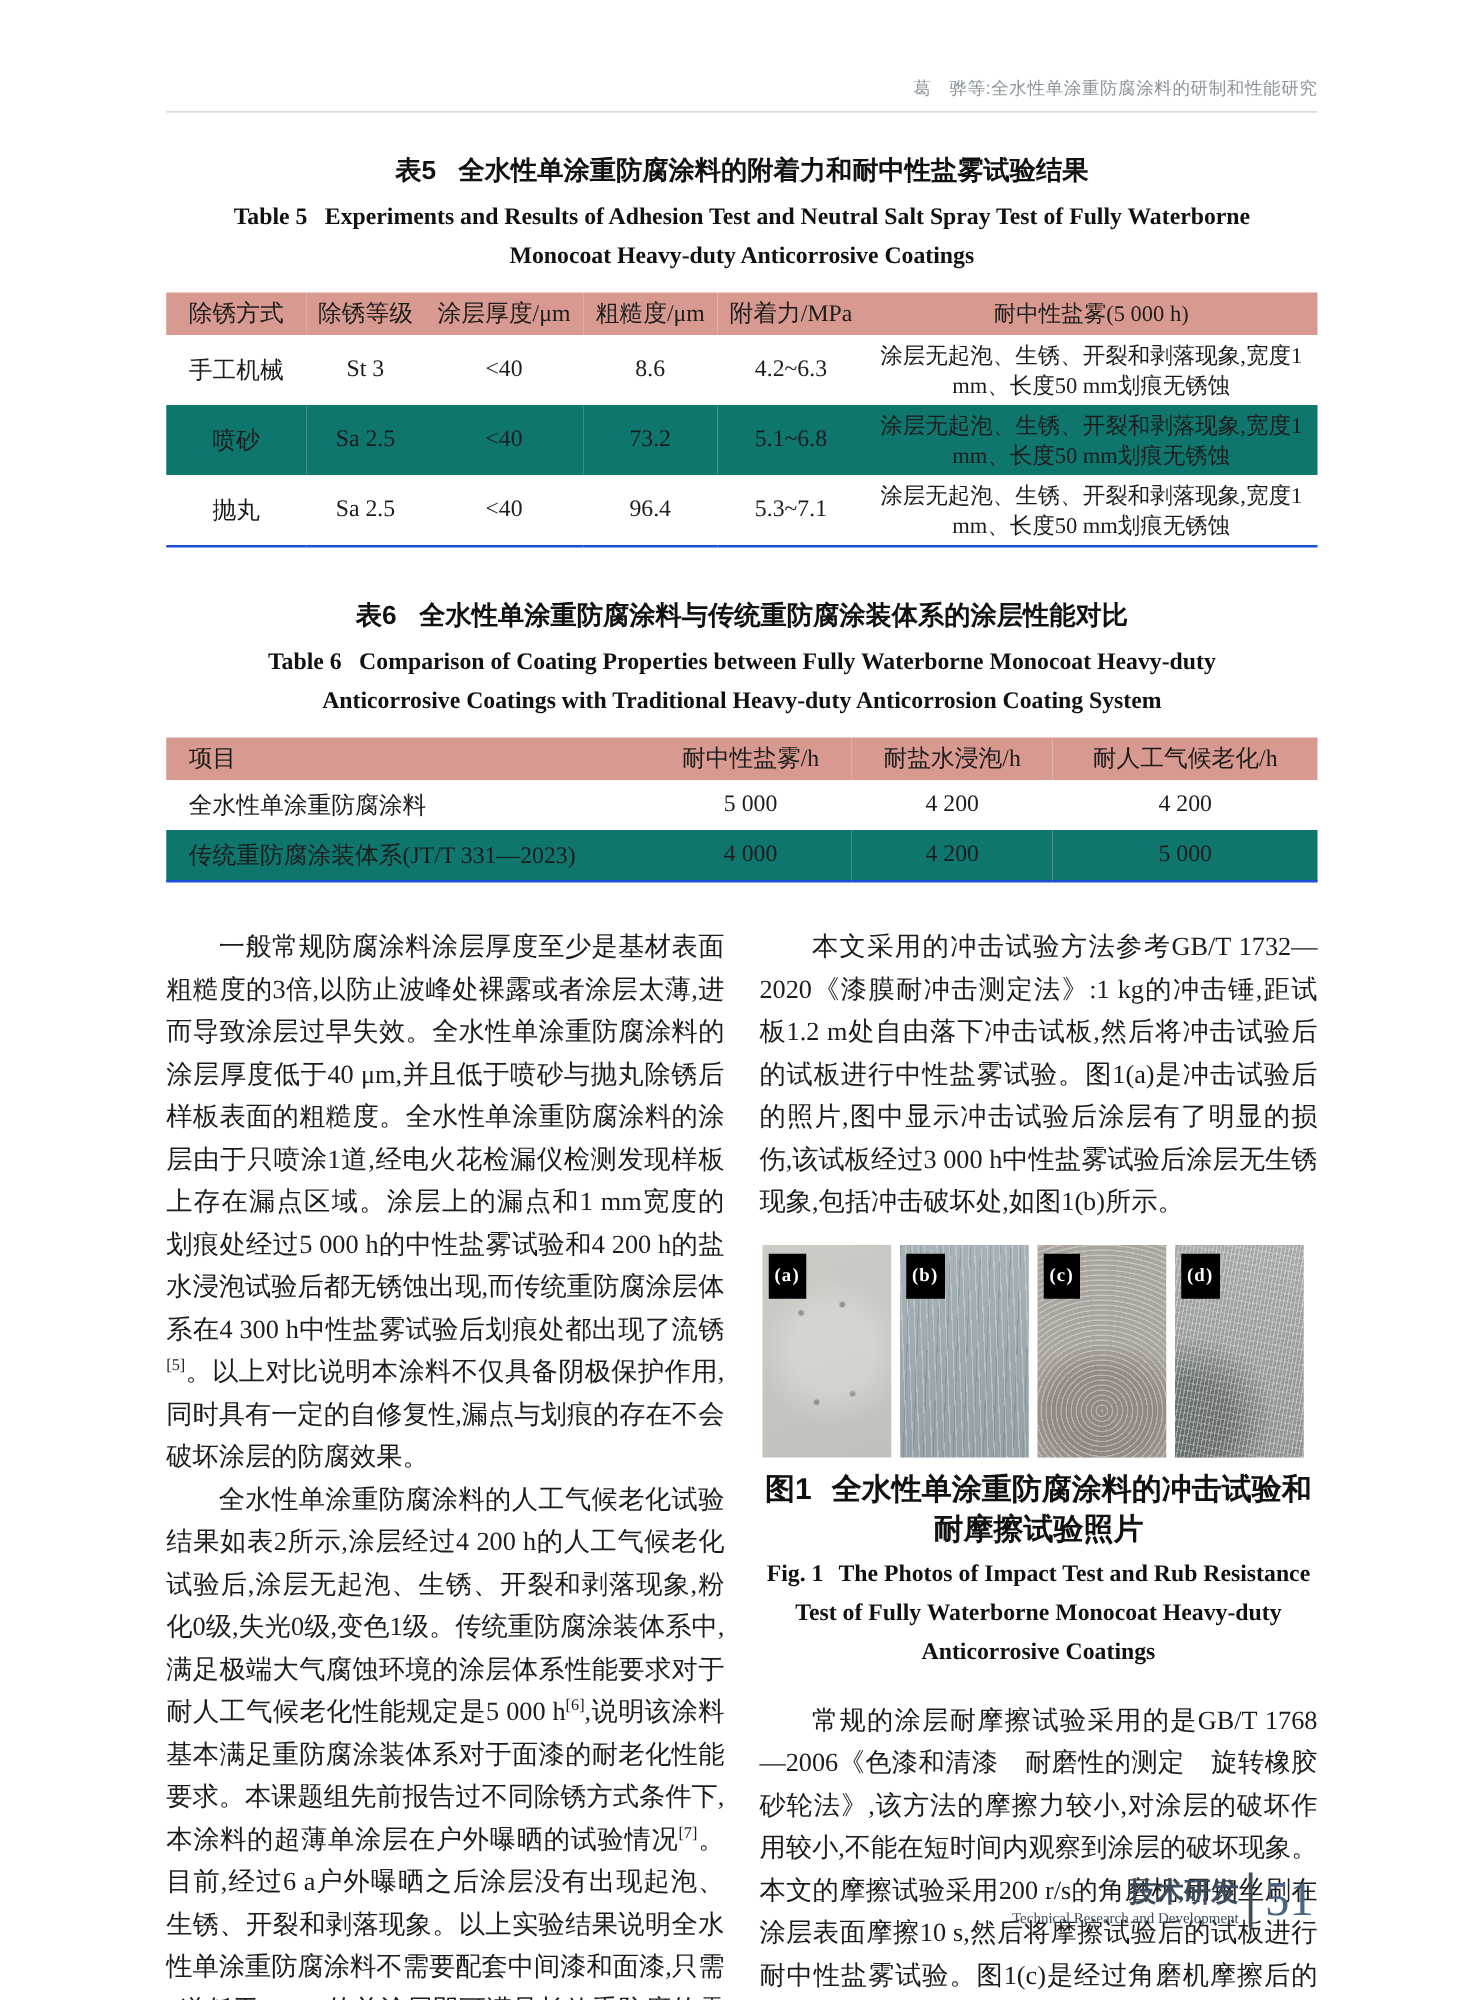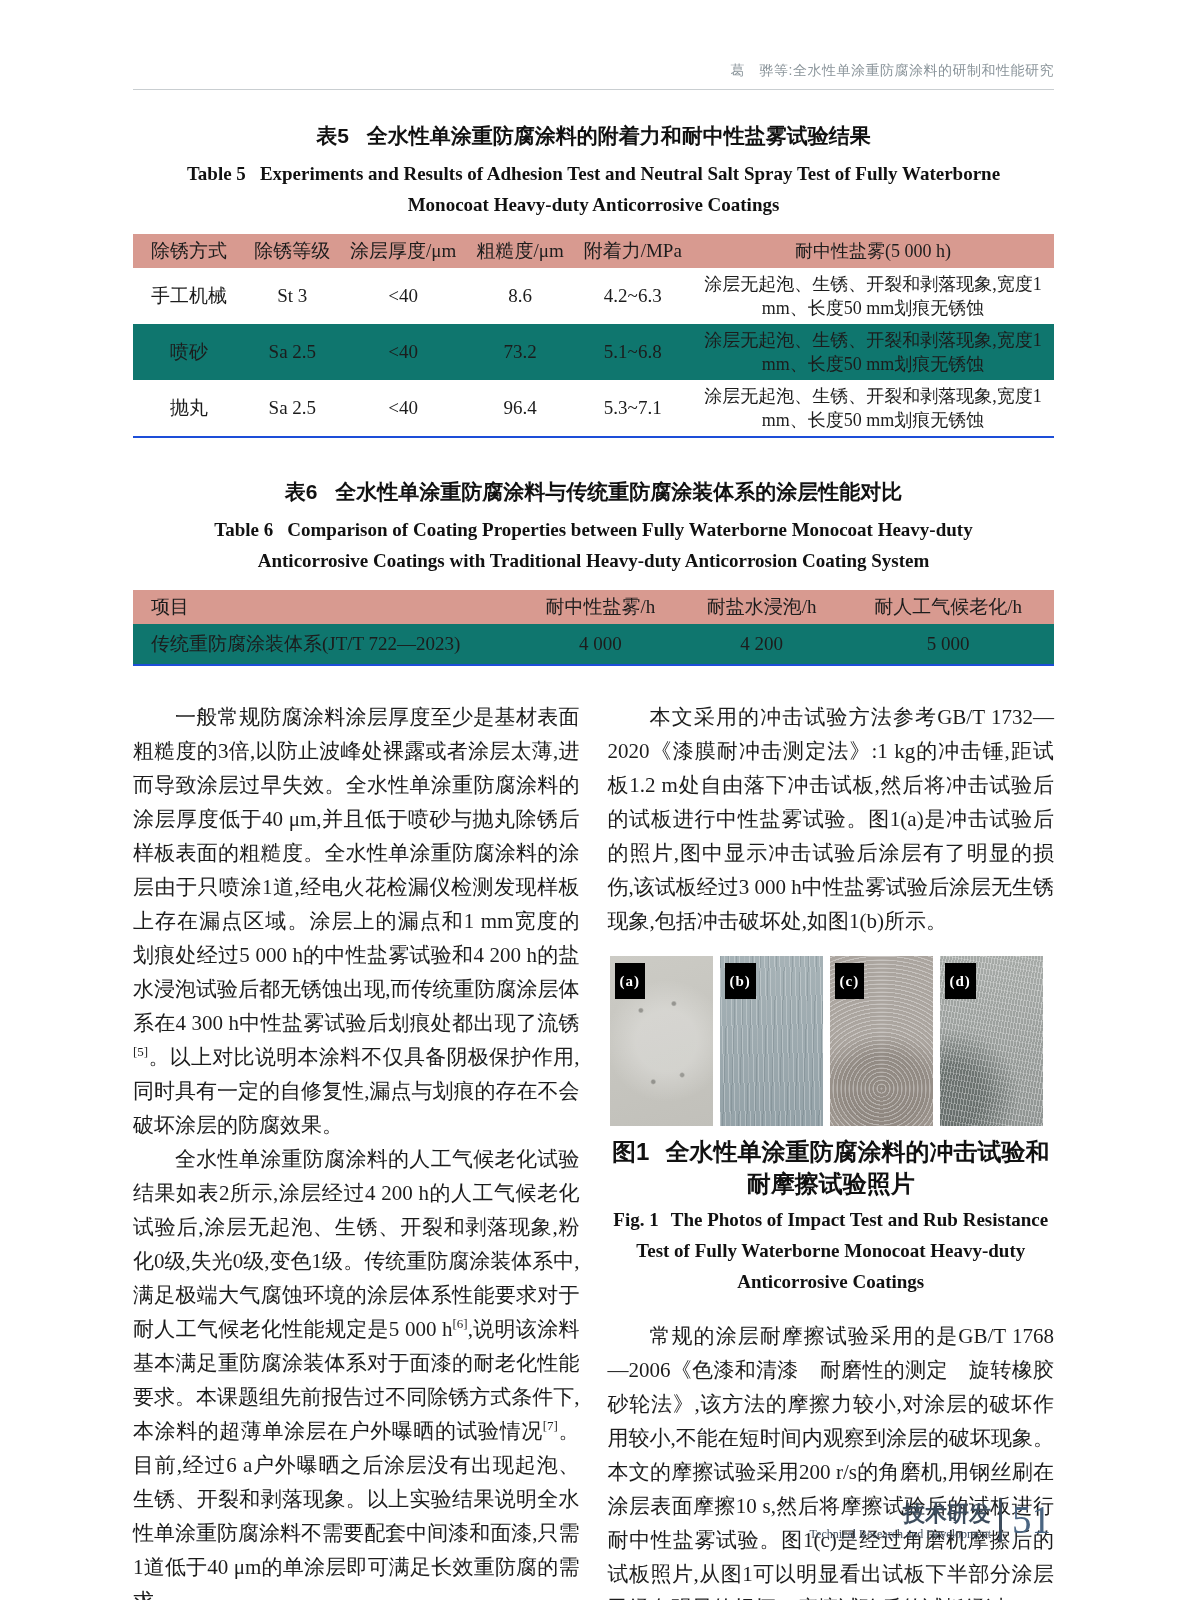--- a/index.html
+++ b/index.html
@@ -156,22 +156,28 @@
   <table class="t6">
     <thead>
       <tr class="t-head">
         <th>项目</th>
         <th>耐中性盐雾/h</th>
         <th>耐盐水浸泡/h</th>
         <th>耐人工气候老化/h</th>
       </tr>
     </thead>
     <tbody>
+      <tr>
+        <td>全水性单涂重防腐涂料</td>
+        <td>5 000</td>
+        <td>4 200</td>
+        <td>4 200</td>
+      </tr>
       <tr class="row-alt">
-        <td>传统重防腐涂装体系(JT/T 722—2023)</td>
+        <td>传统重防腐涂装体系(JT/T 331—2023)</td>
         <td>4 000</td>
         <td>4 200</td>
         <td>5 000</td>
       </tr>
     </tbody>
   </table>
 
   <div class="columns">
     <div class="col">
       <p><span>一般常规防腐涂料涂层厚度至少是基材表面粗糙度的3倍,以防止波峰处裸露或者涂层太薄,进而导致涂层过早失效。全水性单涂重防腐涂料的涂层厚度低于40 μm,并且低于喷砂与抛丸除锈后样板表面的粗糙度。全水性单涂重防腐涂料的涂层由于只喷涂1道,经电火花检漏仪检测发现样板上存在漏点区域。涂层上的漏点和1 mm宽度的划痕处经过5 000 h的中性盐雾试验和4 200 h的盐水浸泡试验后都无锈蚀出现,而传统重防腐涂层体系在4 300 h中性盐雾试验后划痕处都出现了流锈</span><sup>[5]</sup><span>。以上对比说明本涂料不仅具备阴极保护作用,同时具有一定的自修复性,漏点与划痕的存在不会破坏涂层的防腐效果。</span></p>

